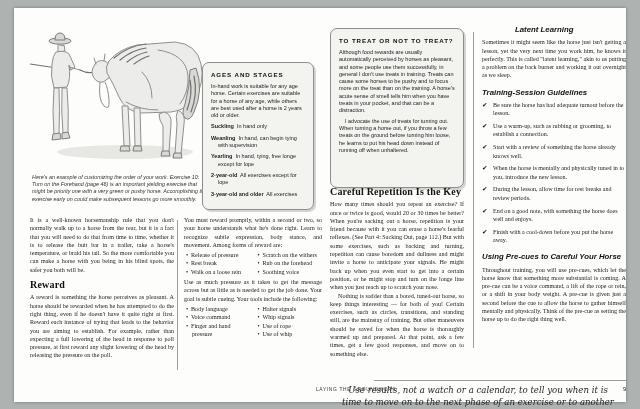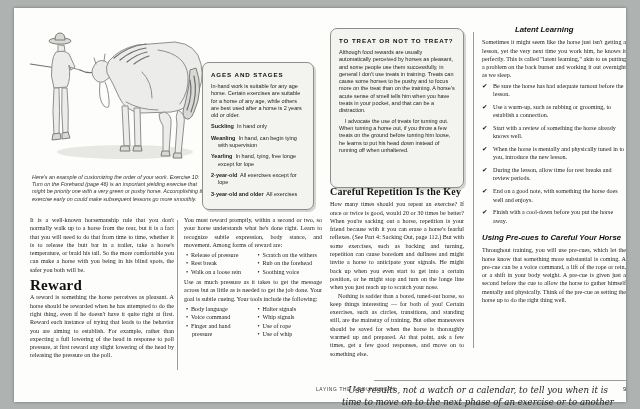--- a/index.html
+++ b/index.html
@@ -6,21 +6,21 @@
   html,body { width:640px; height:409px; }
   body { background:#aeb3b2; font-family:"Liberation Serif", serif; color:#1c1c1c;
          -webkit-font-smoothing:antialiased; }
   .sheet { position:relative; width:640px; height:409px; overflow:hidden; }
   .page  { position:absolute; left:14px; top:8px; width:612px; height:394px;
            background:#fdfdfb; box-shadow:0 0 3px rgba(0,0,0,.35); }
 
   
   .body-text { font-size:6.1px; line-height:8.3px; text-align:justify; color:#222; }
   .body-text p + p, p.indent { text-indent:8px; }
-  .serif-head { font-family:"Liberation Serif", serif; font-weight:bold; font-size:15px;
+  .serif-head { font-family:"Liberation Serif", serif; font-weight:bold; font-size:10px;
                 margin:7px 0 4px; color:#111; letter-spacing:.2px; }
 
   
   .illo { position:absolute; left:16px; top:12px; width:172px; height:150px; }
   .caption { position:absolute; left:18px; top:166px; width:178px;
              font-family:"Liberation Sans", sans-serif; font-style:italic;
              font-size:5.4px; line-height:7.2px; color:#333; }
 
   
   .sidebox { position:absolute; background:#f3f3f0; border:1px solid #8d8d8a;
@@ -197,20 +197,21 @@
       <h2 class="serif-head" style="margin-top:0; font-size:10px;">Careful Repetition Is the Key</h2>
       <p>How many times should you repeat an exercise? If once or twice is good, would 20 or 30 times be better? When you're sacking out a horse, repetition is your friend because with it you can erase a horse's fearful reflexes. (See Part 4: Sacking Out, page 112.) But with some exercises, such as backing and turning, repetition can cause boredom and dullness and might invite a horse to anticipate your signals. He might back up when you even start to get into a certain position, or he might stop and turn on the longe line when you just reach up to scratch your nose.</p>
       <p>Nothing is sadder than a bored, tuned-out horse, so keep things interesting — for both of you! Certain exercises, such as circles, transitions, and standing still, are the mainstay of training. But other maneuvers should be saved for when the horse is thoroughly warmed up and prepared. At that point, ask a few times, get a few good responses, and move on to something else.</p>
     </div>
 
     <div class="vrule vrule2"></div>
 
     <div class="col col4 body-text">
       <h3 class="sans-ital-head first">Latent Learning</h3>
       <p>Sometimes it might seem like the horse just isn't getting a lesson, yet the very next time you work him, he knows it perfectly. This is called "latent learning," akin to us putting a problem on the back burner and working it out overnight as we sleep.</p>
+      <h3 class="sans-ital-head">Training-Session Guidelines</h3>
       <ul class="checklist">
 
       <li><span class="chk">✔</span><span>Be sure the horse has had adequate turnout before the lesson.</span></li>
           <li><span class="chk">✔</span><span>Use a warm-up, such as rubbing or grooming, to establish a connection.</span></li>
           <li><span class="chk">✔</span><span>Start with a review of something the horse already knows well.</span></li>
           <li><span class="chk">✔</span><span>When the horse is mentally and physically tuned in to you, introduce the new lesson.</span></li>
           <li><span class="chk">✔</span><span>During the lesson, allow time for rest breaks and review periods.</span></li>
           <li><span class="chk">✔</span><span>End on a good note, with something the horse does well and enjoys.</span></li>
           <li><span class="chk">✔</span><span>Finish with a cool-down before you put the horse away.</span></li>
         </ul>

